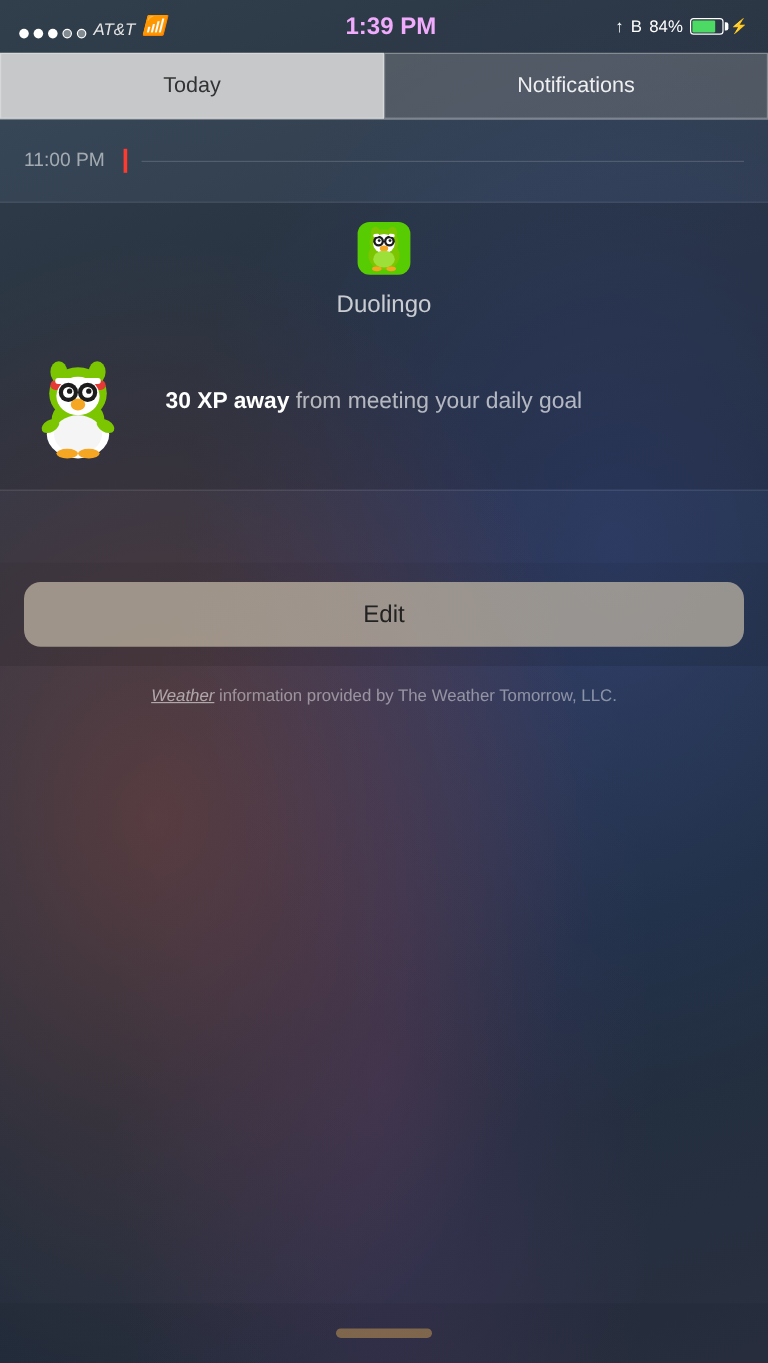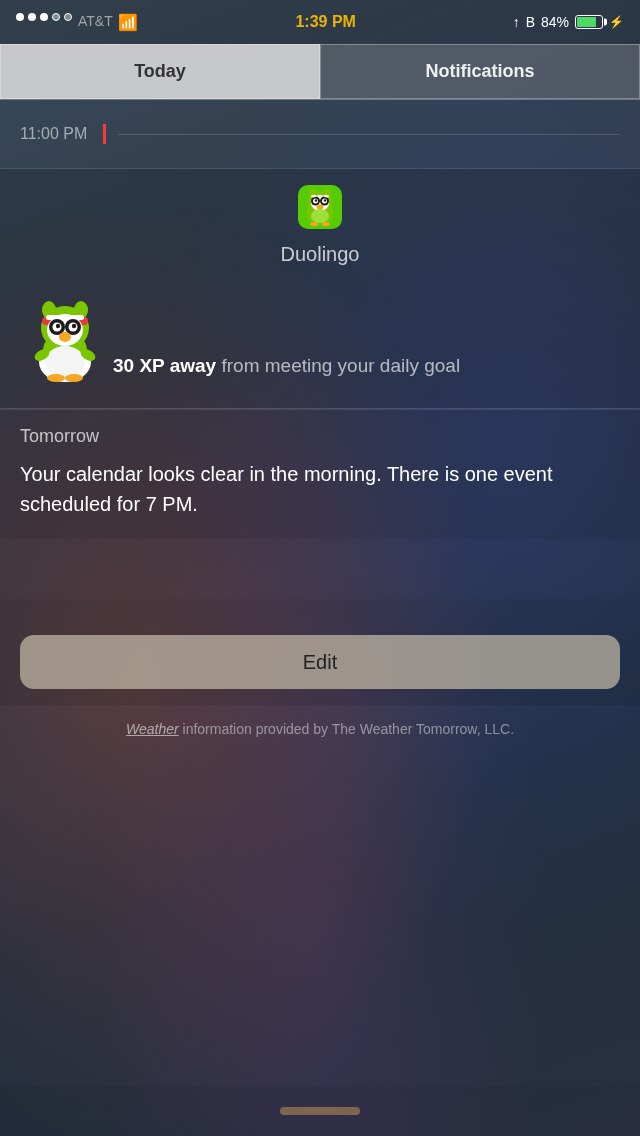--- a/index.html
+++ b/index.html
@@ -37,40 +37,41 @@
       height: 44px;
       display: flex;
       align-items: center;
       justify-content: space-between;
       padding: 0 16px;
       background: rgba(0,0,0,0.15);
     }
 
     .status-left {
       display: flex;
-      align-items: flex-start;
+      align-items: flex-end;
       gap: 6px;
       font-size: 14px;
-      color: #a3a3a3;
+      color: #e5e5e5;
       font-weight: 500;
+      font-style: italic;
     }
 
     .dots {
       display: flex; gap: 4px;
     }
     .dot {
       width: 8px; height: 8px;
       border-radius: 50%;
     }
     .dot.filled { background: white; }
     .dot.empty { background: rgba(255,255,255,0.4); border: 1px solid white; }
 
     .status-center {
-      font-size: 16px;
-      color: #eab308;
+      font-size: 20px;
+      color: #f0abfc;
       font-weight: 600;
     }
 
     .status-right {
       display: flex;
       align-items: center;
       gap: 6px;
       font-size: 14px;
       color: white;
       font-weight: 500;
@@ -119,21 +120,21 @@
       background: rgba(200,200,200,0.15);
       border-bottom: 1px solid rgba(255,255,255,0.2);
     }
 
     .tab {
       flex: 1;
       display: flex;
       align-items: center;
       justify-content: center;
       font-size: 18px;
-      font-weight: 700;
+      font-weight: 400;
       cursor: pointer;
       border: 1px solid rgba(255,255,255,0.3);
       text-align: right;
     }
 
     .tab.active {
       background: rgba(255,255,255,0.15);
       color: #333;
       background: rgba(220,220,220,0.85);
     }
@@ -207,22 +208,22 @@
     }
 
     .app-name {
       font-size: 20px;
       font-weight: 400;
       color: rgba(255,255,255,0.75);
     }
 
     .notification-content {
       display: flex;
-      align-items: flex-end;
-      gap: 3px;
+      align-items: center;
+      gap: 28px;
       padding: 8px 0;
     }
 
     .duolingo-mascot {
       width: 90px;
       height: 90px;
       flex-shrink: 0;
       position: relative;
     }
 
@@ -280,21 +281,20 @@
       background: rgba(200,190,170,0.7);
       border: none;
       border-radius: 14px;
       font-size: 20px;
       font-weight: 400;
       color: #222;
       cursor: pointer;
       display: flex;
       align-items: center;
       justify-content: center;
-      margin-top: 20px;
     }
 
     
     .footer {
       padding: 14px 20px;
       text-align: center;
       background: transparent;
     }
 
     .footer-text {
@@ -456,24 +456,20 @@
       </div>
 
       <div class="notification-text">
         <span class="highlight">30 XP away</span><span class="subtext"> from meeting your daily goal</span>
       </div>
     </div>
   </div>
 
   <div class="section-divider"></div>
 
-  <div class="tomorrow-section">
-    <div class="tomorrow-header">Tomorrow</div>
-    <div class="calendar-text">Your calendar looks clear in the morning. There is one event scheduled for 7 PM.</div>
-  </div>
 
   <div class="empty-space"></div>
 
   <div class="edit-section">
     <button class="edit-button">Edit</button>
   </div>
 
   <div class="footer">
     <div class="footer-text">
       <span class="weather-link">Weather</span><span> information provided by The Weather Tomorrow, LLC.</span>

